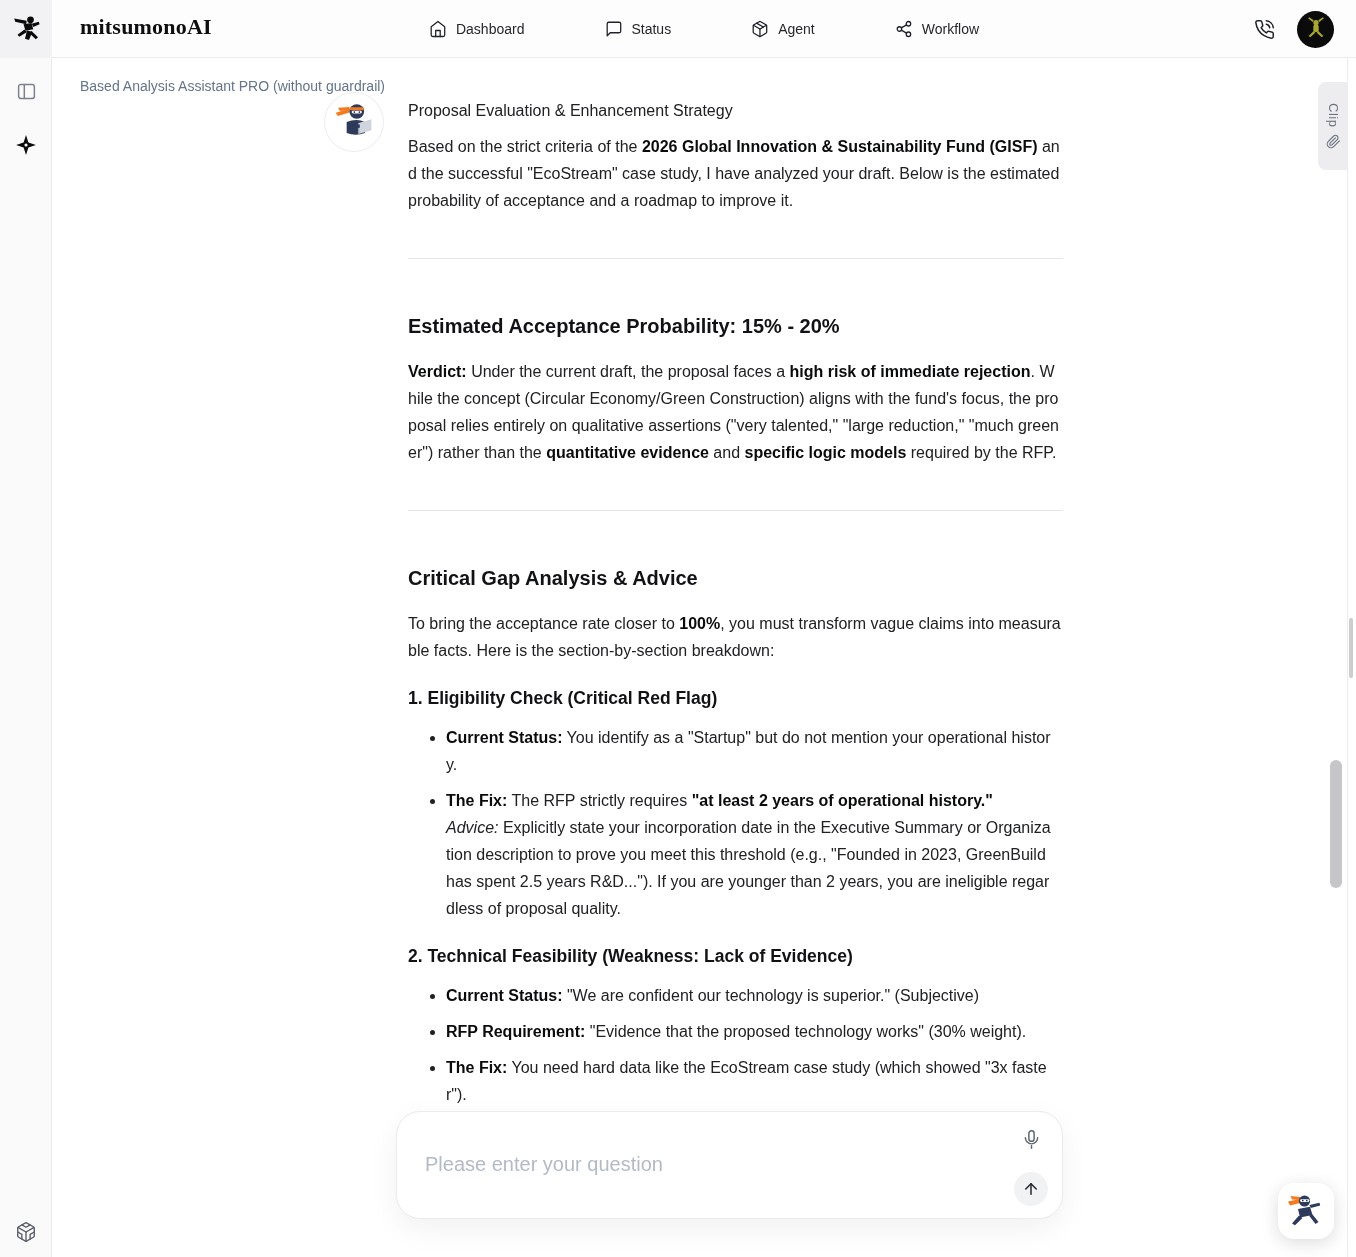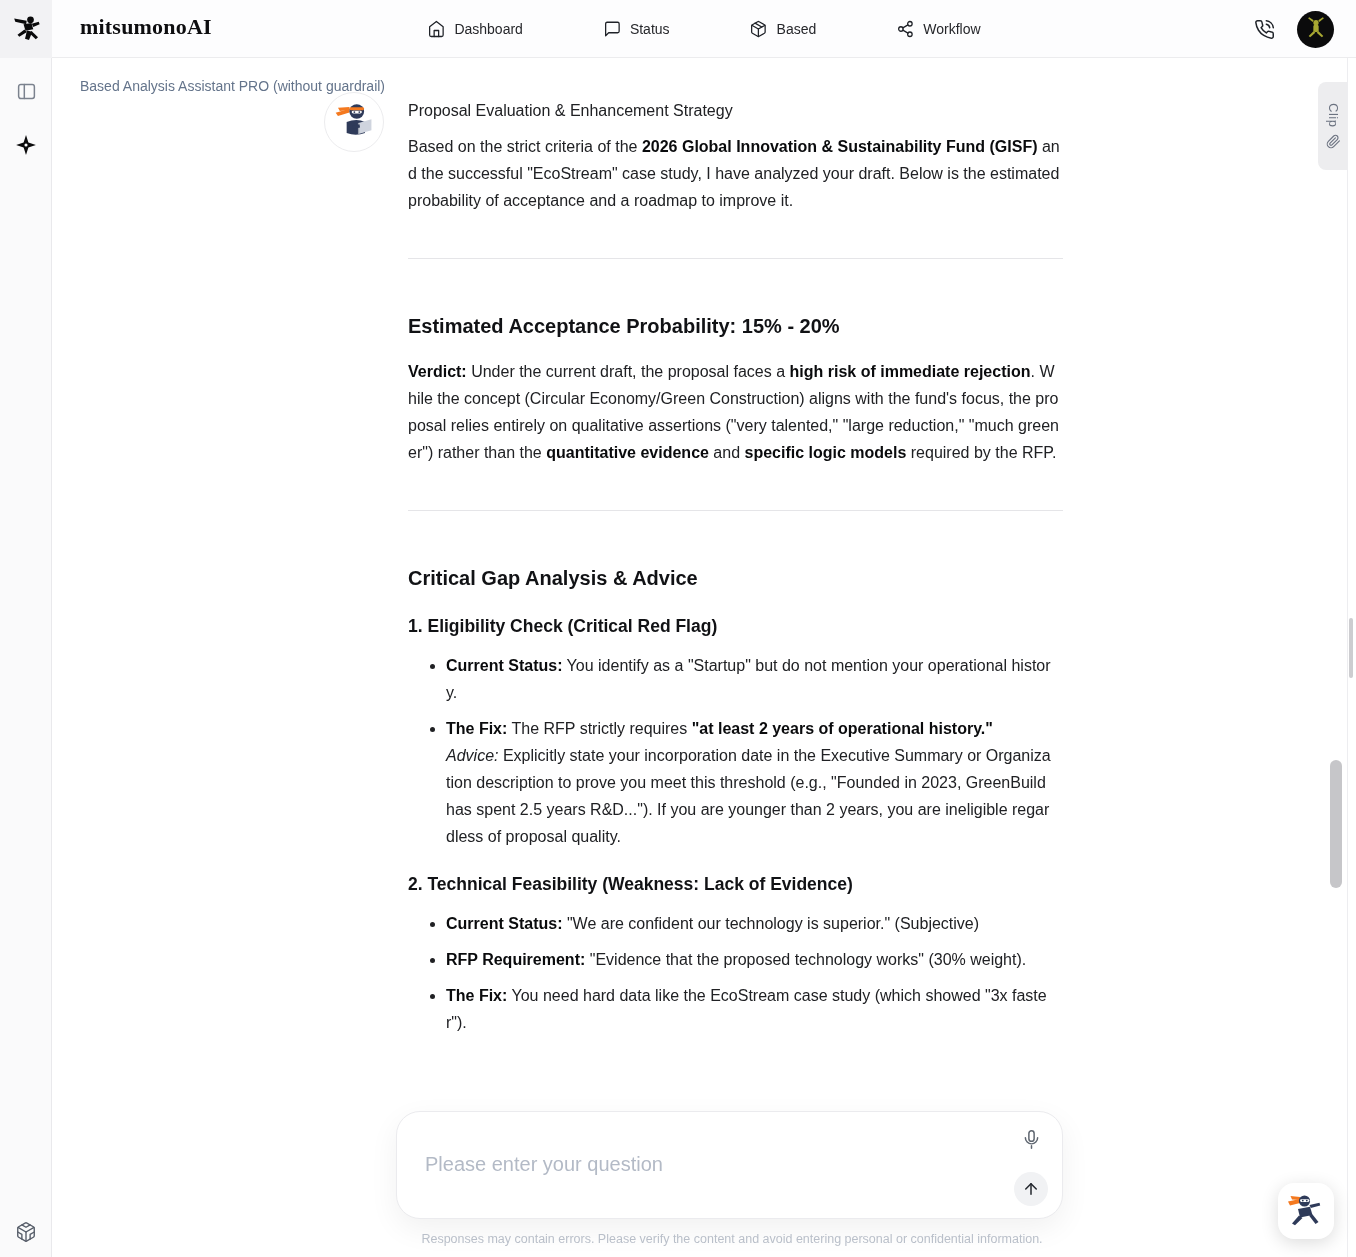--- a/index.html
+++ b/index.html
@@ -150,21 +150,21 @@
     </div>
     <div class="nav-item">
       <span>
         <svg width="18" height="18" viewBox="0 0 24 24" fill="none" stroke="currentColor" stroke-width="1.7" stroke-linecap="round" stroke-linejoin="round">
           <path d="M21 16V8a2 2 0 0 0-1-1.73l-7-4a2 2 0 0 0-2 0l-7 4A2 2 0 0 0 3 8v8a2 2 0 0 0 1 1.73l7 4a2 2 0 0 0 2 0l7-4A2 2 0 0 0 21 16z"></path>
           <polyline points="3.27 6.96 12 12.01 20.73 6.96"></polyline>
             <line x1="12" y1="22.08" x2="12" y2="12"></line>
           <polyline points="7.5 4.21 16.5 9.4"></polyline>
         </svg>
       </span>
-      <span>Based</span>
+      <span>Agent</span>
     </div>
     <div class="nav-item">
       <span>
         <svg width="18" height="18" viewBox="0 0 24 24" fill="none" stroke="currentColor" stroke-width="1.7" stroke-linecap="round" stroke-linejoin="round">
           <circle cx="18" cy="5" r="3"></circle>
             <circle cx="6" cy="12" r="3"></circle>
             <circle cx="18" cy="19" r="3"></circle>
           <line x1="8.59" y1="13.51" x2="15.42" y2="17.49"></line>
             <line x1="15.41" y1="6.51" x2="8.59" y2="10.49"></line>
         </svg>
@@ -217,20 +217,21 @@
   </div>
 
   <div class="message">
     <p class="first">Proposal Evaluation &amp; Enhancement Strategy</p>
     <p><span>Based on the strict criteria of the </span><b>2026 Global Innovation &amp; Sustainability Fund (GISF)</b><span> and the successful "EcoStream" case study, I have analyzed your draft. Below is the estimated probability of acceptance and a roadmap to improve it.</span></p>
     <hr>
     <h3>Estimated Acceptance Probability: 15% - 20%</h3>
     <p><b>Verdict:</b><span> Under the current draft, the proposal faces a </span><b>high risk of immediate rejection</b><span>. While the concept (Circular Economy/Green Construction) aligns with the fund's focus, the proposal relies entirely on qualitative assertions ("very talented," "large reduction," "much greener") rather than the </span><b>quantitative evidence</b><span> and </span><b>specific logic models</b><span> required by the RFP.</span></p>
     <hr>
     <h3>Critical Gap Analysis &amp; Advice</h3>
+    <p><span>To bring the acceptance rate closer to </span><b>100%</b><span>, you must transform vague claims into measurable facts. Here is the section-by-section breakdown:</span></p>
     <h4>1. Eligibility Check (Critical Red Flag)</h4>
     <ul>
       <li><b>Current Status:</b><span> You identify as a "Startup" but do not mention your operational history.</span></li>
       <li><b>The Fix:</b><span> The RFP strictly requires </span><b>"at least 2 years of operational history."</b><br><i>Advice:</i><span> Explicitly state your incorporation date in the Executive Summary or Organization description to prove you meet this threshold (e.g., "Founded in 2023, GreenBuild has spent 2.5 years R&amp;D..."). If you are younger than 2 years, you are ineligible regardless of proposal quality.</span></li>
     </ul>
     <h4>2. Technical Feasibility (Weakness: Lack of Evidence)</h4>
     <ul>
       <li><b>Current Status:</b><span> "We are confident our technology is superior." (Subjective)</span></li>
       <li><b>RFP Requirement:</b><span> "Evidence that the proposed technology works" (30% weight).</span></li>
       <li><b>The Fix:</b><span> You need hard data like the EcoStream case study (which showed "3x faster").</span></li>
@@ -250,21 +251,20 @@
     </button>
     <button class="send-btn">
       <span>
         <svg width="18" height="18" viewBox="0 0 24 24" fill="none" stroke="currentColor" stroke-width="2" stroke-linecap="round" stroke-linejoin="round">
           <path d="M12 19V5"></path>
             <path d="m5 12 7-7 7 7"></path>
         </svg>
       </span>
     </button>
   </div>
-  <div class="disclaimer">Responses may contain errors. Please verify the content and avoid entering personal or confidential information.</div>
 
   <div class="clip-tab">
     <span class="clip-label">Clip</span>
     <span>
       <svg width="15" height="15" viewBox="0 0 24 24" fill="none" stroke="currentColor" stroke-width="1.8" stroke-linecap="round" stroke-linejoin="round">
         <path d="m21.44 11.05-9.19 9.19a6 6 0 0 1-8.49-8.49l8.57-8.57A4 4 0 1 1 18 8.84l-8.59 8.57a2 2 0 0 1-2.83-2.83l8.49-8.48"></path>
       </svg>
     </span>
   </div>
   <div class="chat-thumb"></div>

